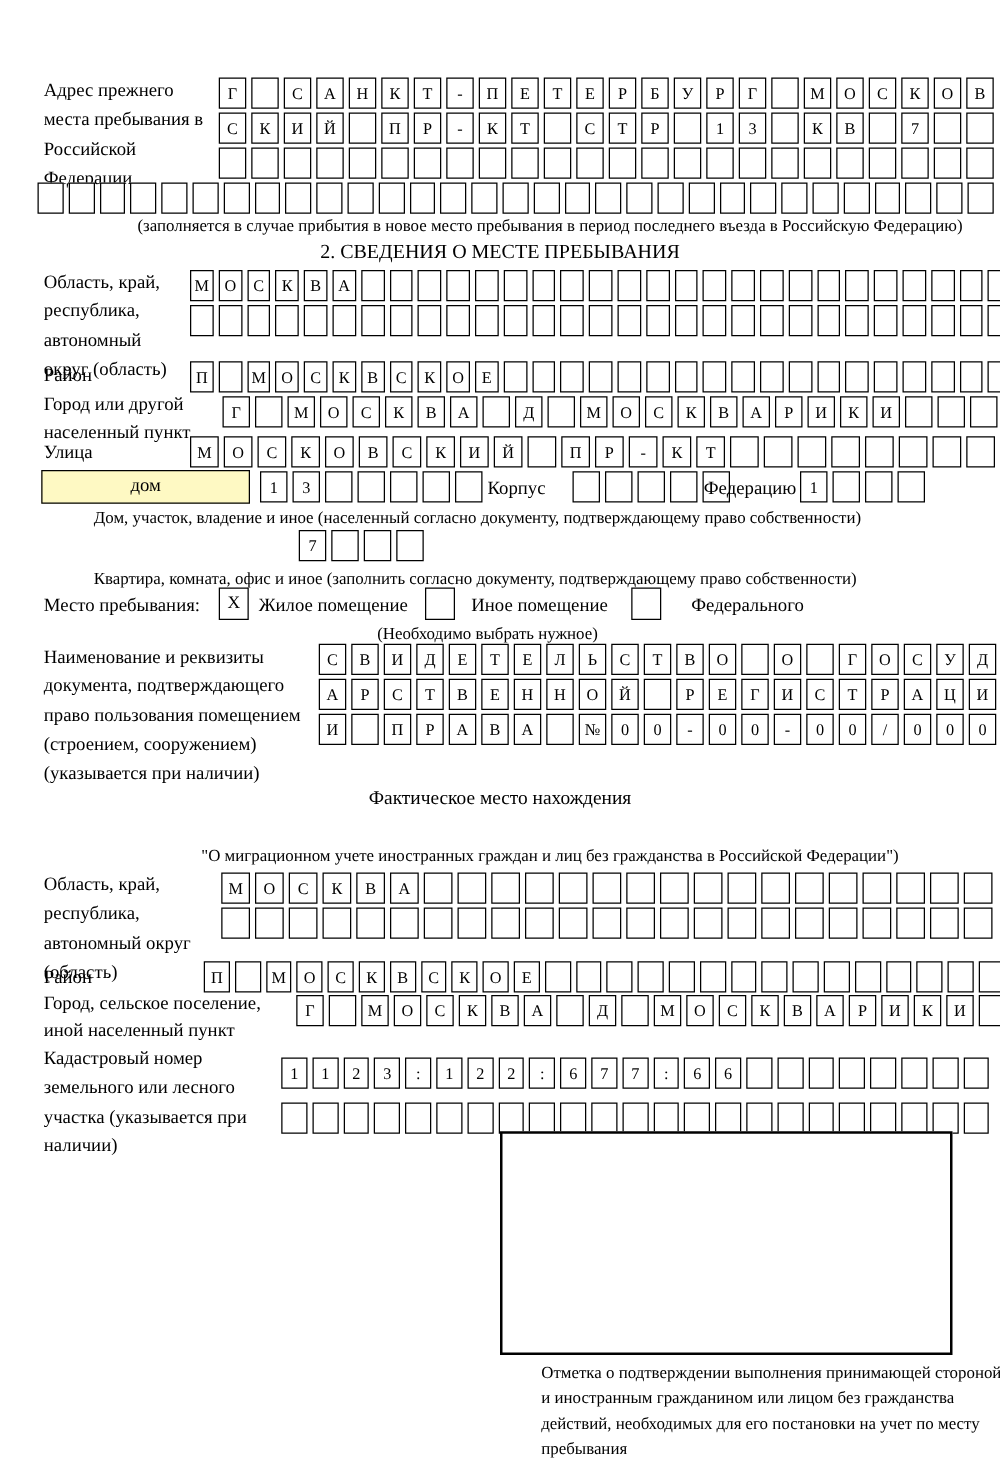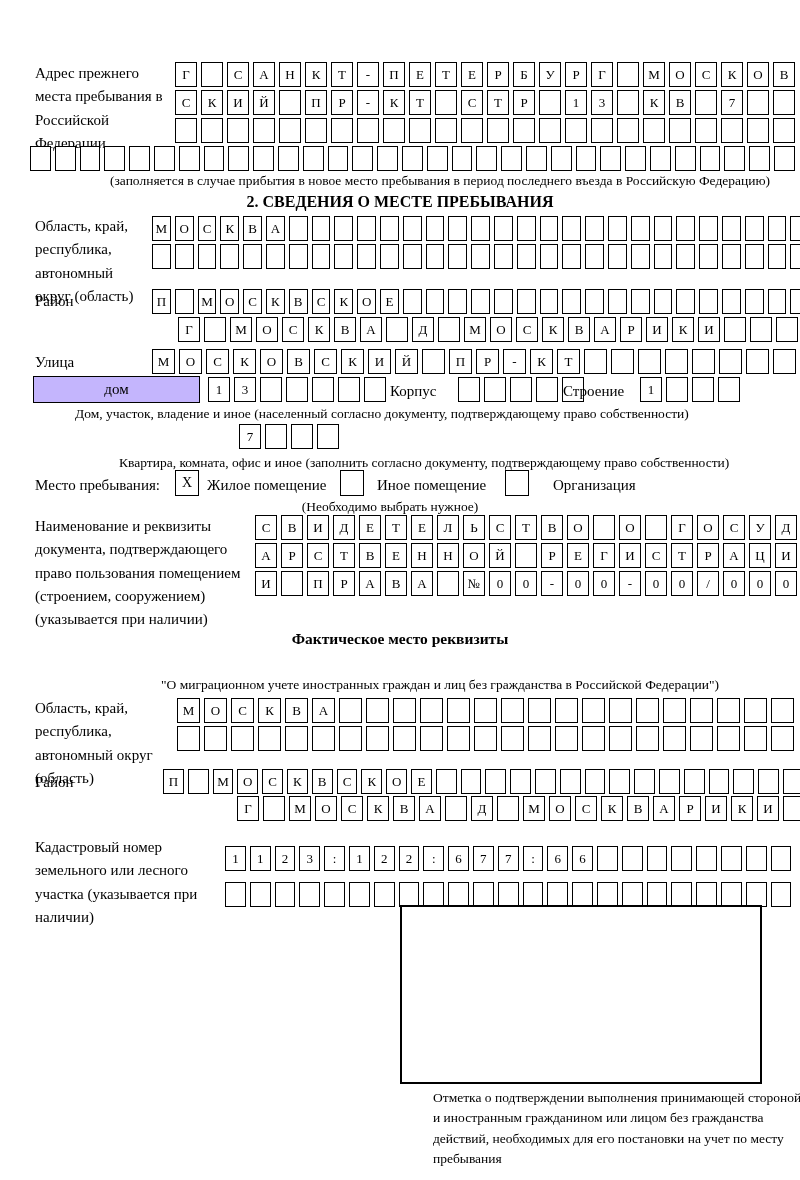--- a/index.html
+++ b/index.html
@@ -5,35 +5,35 @@
   html,body{margin:0;padding:0;background:#888;}
   #page{
     position:relative;width:800px;height:1180px;margin:0 auto;
     background:#ffffff;color:#000;
     font-family:"Liberation Serif","DejaVu Serif",serif;
     overflow:hidden;
   }
   .abs{position:absolute;}
   .lbl{font-size:15px;line-height:1.55;}
   .cap{font-size:13.5px;padding-left:40px;}
-  .hd{font-weight:bold;font-size:16px;text-align:center;width:800px;left:0;}
+  .hd{font-weight:normal;font-size:16px;text-align:center;width:800px;left:0;}
   .center{text-align:center;width:800px;left:0;}
   .boxrow{position:absolute;display:flex;gap:4px;}
   .cbox{
     display:flex;align-items:center;justify-content:center;
     width:20px;height:23px;border:1.6px solid #000;
     font-size:13px;line-height:1;flex:none;box-sizing:content-box;
     background:#fff;
   }
   .bx17 .cbox{width:16.8px;}
   .bx19 .cbox{width:18.8px;}
   .bx21 .cbox{width:21px;}
   .labelbox{
     border:1.6px solid #000;display:flex;align-items:center;justify-content:center;
-    font-size:15px;background:#c4b5fd;box-sizing:border-box;
+    font-size:15px;background:#fef9c3;box-sizing:border-box;
   }
   .checkbox{
     position:absolute;width:22px;height:24px;border:1.6px solid #000;
     display:flex;align-items:center;justify-content:center;
     font-size:14px;background:#fff;
   }
   .stamp{
     position:absolute;border:2px solid #000;background:#fff;
   }
 </style>
@@ -249,20 +249,21 @@
       <span class="cbox"></span>
       <span class="cbox"></span>
       <span class="cbox"></span>
       <span class="cbox"></span>
       <span class="cbox"></span>
       <span class="cbox"></span>
       <span class="cbox"></span>
       <span class="cbox"></span>
     </div>
 
+  <div class="abs lbl" style="left:35px;top:314px;width:138px;line-height:1.45;">Город или другой населенный пункт</div>
   <div class="boxrow" style="left:178px;top:317px;">
       <span class="cbox">Г</span>
       <span class="cbox"></span>
       <span class="cbox">М</span>
       <span class="cbox">О</span>
       <span class="cbox">С</span>
       <span class="cbox">К</span>
       <span class="cbox">В</span>
       <span class="cbox">А</span>
       <span class="cbox"></span>
@@ -322,44 +323,44 @@
       <span class="cbox"></span>
     </div>
   <div class="abs lbl" style="left:390px;top:380px;">Корпус</div>
   <div class="boxrow" style="left:458px;top:377px;">
       <span class="cbox"></span>
       <span class="cbox"></span>
       <span class="cbox"></span>
       <span class="cbox"></span>
       <span class="cbox"></span>
     </div>
-  <div class="abs lbl" style="left:563px;top:380px;">Строение</div>
+  <div class="abs lbl" style="left:563px;top:380px;">Федерацию</div>
   <div class="boxrow" style="left:640px;top:377px;">
       <span class="cbox">1</span>
       <span class="cbox"></span>
       <span class="cbox"></span>
       <span class="cbox"></span>
     </div>
   <div class="abs cap" style="left:35px;top:406px;">Дом, участок, владение и иное (населенный согласно документу, подтверждающему право собственности)</div>
 
   <div class="boxrow" style="left:239px;top:424px;">
       <span class="cbox">7</span>
       <span class="cbox"></span>
       <span class="cbox"></span>
       <span class="cbox"></span>
     </div>
-  <div class="abs cap" style="left:35px;top:455px;margin-left:44px;">Квартира, комната, офис и иное (заполнить согласно документу, подтверждающему право собственности)</div>
+  <div class="abs cap" style="left:35px;top:455px;">Квартира, комната, офис и иное (заполнить согласно документу, подтверждающему право собственности)</div>
 
   <div class="abs lbl" style="left:35px;top:474px;">Место пребывания:</div>
   <div class="checkbox" style="left:175px;top:470px;">X</div>
   <div class="abs lbl" style="left:207px;top:474px;">Жилое помещение</div>
   <div class="checkbox" style="left:340px;top:470px;"></div>
   <div class="abs lbl" style="left:377px;top:474px;">Иное помещение</div>
   <div class="checkbox" style="left:505px;top:470px;"></div>
-  <div class="abs lbl" style="left:553px;top:474px;">Организация</div>
+  <div class="abs lbl" style="left:553px;top:474px;">Федерального</div>
   <div class="abs cap" style="left:150px;top:499px;width:400px;text-align:center;">(Необходимо выбрать нужное)</div>
 
   <div class="abs lbl" style="left:35px;top:515px;width:208px;">Наименование и реквизиты документа, подтверждающего право пользования помещением (строением, сооружением) (указывается при наличии)</div>
   <div class="boxrow" style="left:255px;top:515px;">
       <span class="cbox">С</span>
       <span class="cbox">В</span>
       <span class="cbox">И</span>
       <span class="cbox">Д</span>
       <span class="cbox">Е</span>
       <span class="cbox">Т</span>
@@ -419,21 +420,21 @@
       <span class="cbox">0</span>
       <span class="cbox">-</span>
       <span class="cbox">0</span>
       <span class="cbox">0</span>
       <span class="cbox">/</span>
       <span class="cbox">0</span>
       <span class="cbox">0</span>
       <span class="cbox">0</span>
     </div>
 
-  <div class="abs hd" style="top:630px;font-size:15.5px;">Фактическое место реквизиты</div>
+  <div class="abs hd" style="top:630px;font-size:15.5px;">Фактическое место нахождения</div>
   <div class="abs cap center" style="top:677px;">"О миграционном учете иностранных граждан и лиц без гражданства в Российской Федерации")</div>
 
   <div class="abs lbl" style="left:35px;top:697px;width:140px;">Область, край, республика, автономный округ (область)</div>
   <div class="boxrow bx21" style="left:177px;top:698px;">
       <span class="cbox">М</span>
       <span class="cbox">О</span>
       <span class="cbox">С</span>
       <span class="cbox">К</span>
       <span class="cbox">В</span>
       <span class="cbox">А</span>
@@ -504,20 +505,21 @@
       <span class="cbox"></span>
       <span class="cbox"></span>
       <span class="cbox"></span>
       <span class="cbox"></span>
       <span class="cbox"></span>
       <span class="cbox"></span>
       <span class="cbox"></span>
       <span class="cbox"></span>
     </div>
 
+  <div class="abs lbl" style="left:35px;top:793px;width:205px;line-height:1.45;">Город, сельское поселение, иной населенный пункт</div>
   <div class="boxrow" style="left:237px;top:796px;">
       <span class="cbox">Г</span>
       <span class="cbox"></span>
       <span class="cbox">М</span>
       <span class="cbox">О</span>
       <span class="cbox">С</span>
       <span class="cbox">К</span>
       <span class="cbox">В</span>
       <span class="cbox">А</span>
       <span class="cbox"></span>

